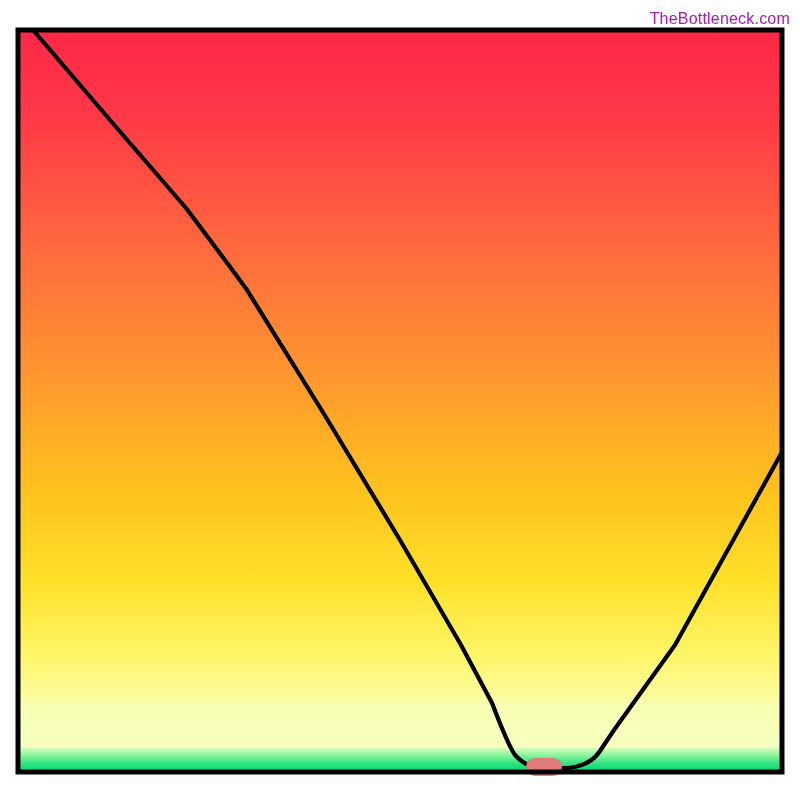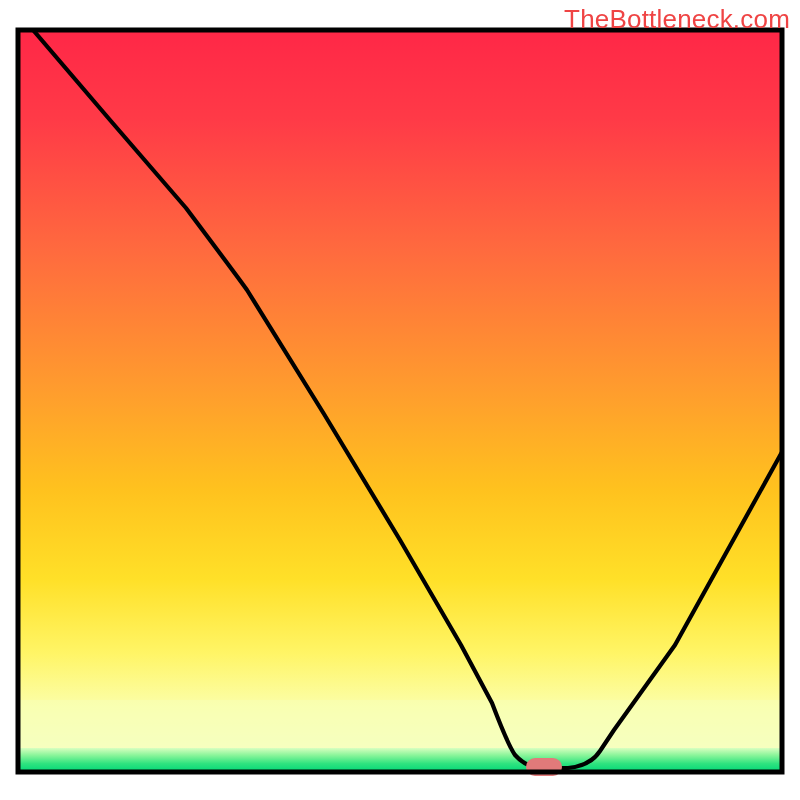--- a/index.html
+++ b/index.html
@@ -10,24 +10,24 @@
     background: #ffffff;
     font-family: Arial, Helvetica, sans-serif;
   }
   .stage {
     position: relative;
     width: 800px;
     height: 800px;
   }
   .watermark {
     position: absolute;
-    top: 4px;
+    top: 10px;
     right: 10px;
-    color: #ef4444;
-    font-size: 26px;
+    color: #a21caf;
+    font-size: 16px;
     font-weight: 500;
     letter-spacing: 0.2px;
     z-index: 5;
   }
   svg {
     position: absolute;
     top: 0;
     left: 0;
   }
 </style>

